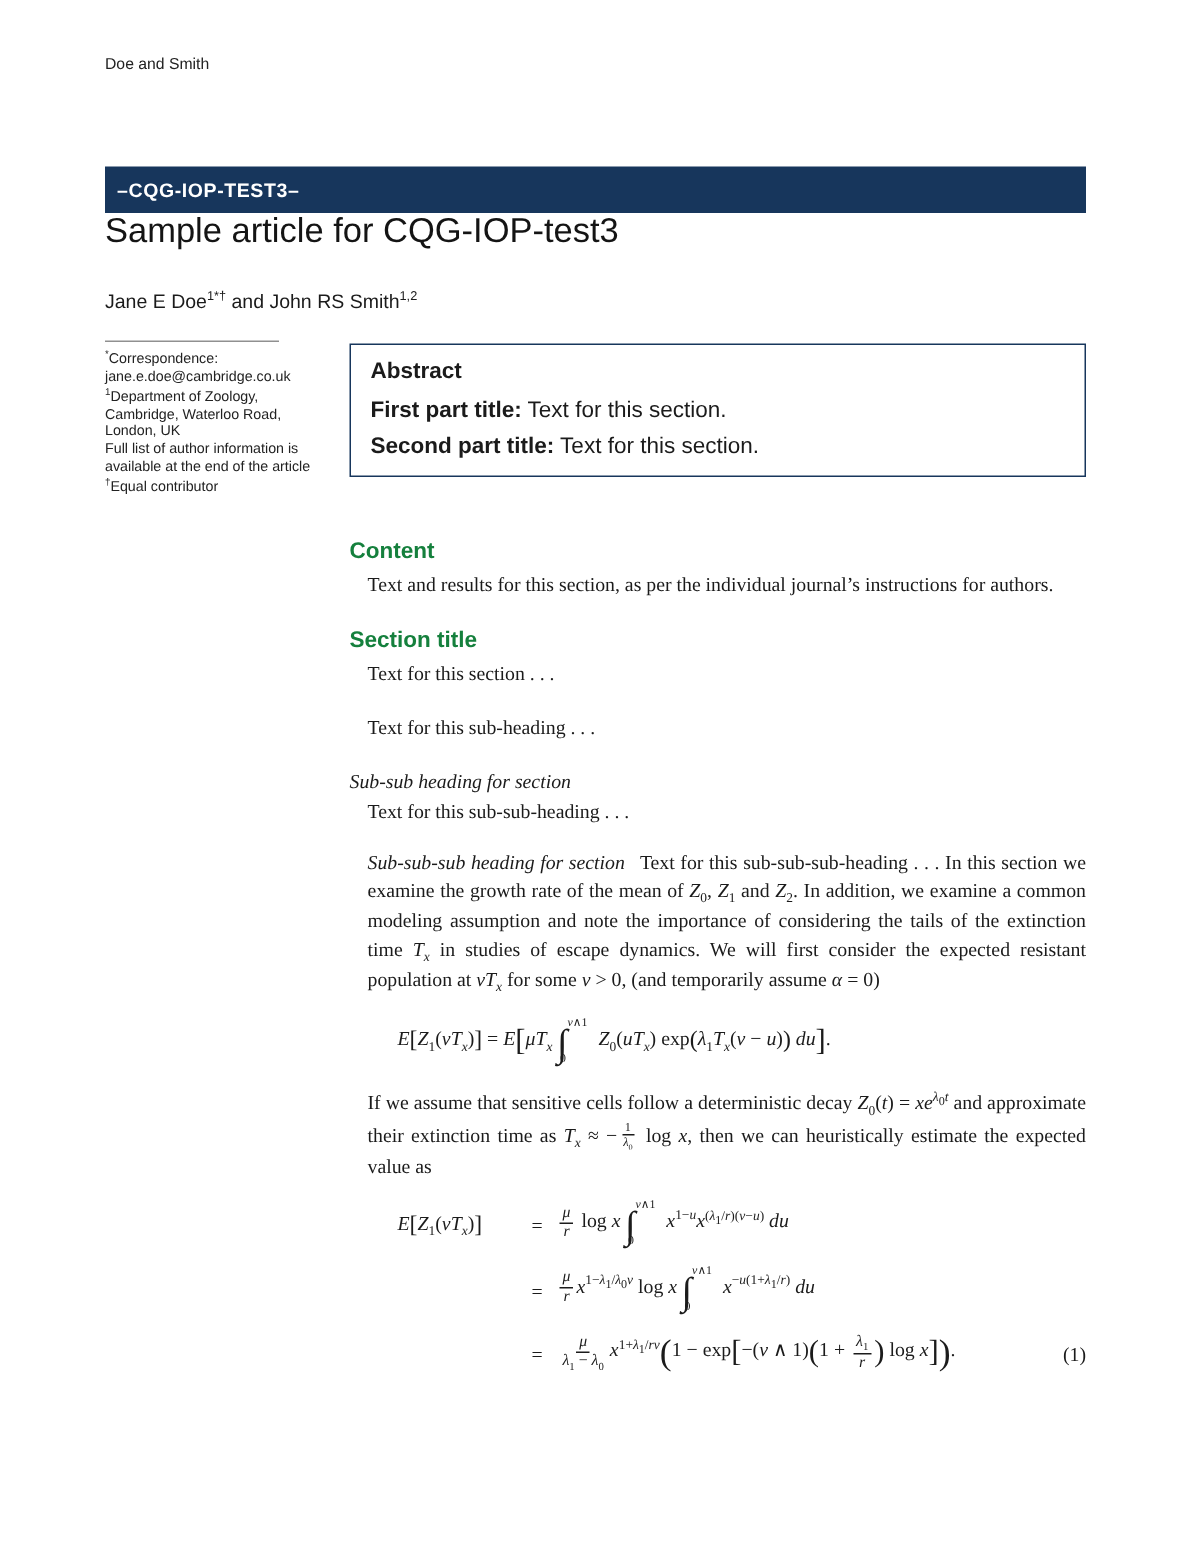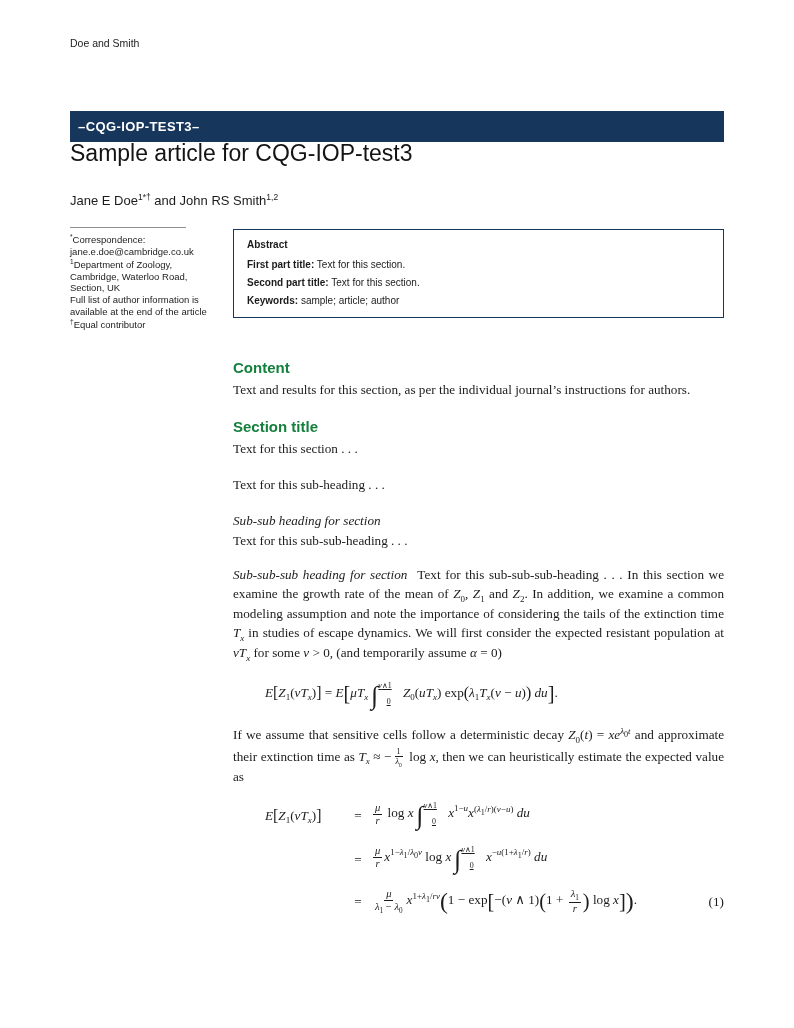--- a/index.html
+++ b/index.html
@@ -24,51 +24,51 @@
   .side-rule{position:absolute;top:227px;left:70px;width:116px;height:0;
         border-top:1px solid #909090;}
 
   .sidebar{position:absolute;top:233px;left:70px;width:158px;
         font-family:"Liberation Sans",sans-serif;font-size:9.5px;line-height:1.24;color:#222;}
   .sidebar .sline{white-space:nowrap;}
   .sidebar sup{font-size:6.5px;}
 
   .abstract-box{position:absolute;top:229px;left:233px;width:491px;box-sizing:border-box;
         border:1.5px solid #17365c;padding:9px 30px 11px 13px;
-        font-family:"Liberation Sans",sans-serif;font-size:10px;color:#1b1b1b;}
+        font-family:"Liberation Sans",sans-serif;font-size:15px;color:#1b1b1b;}
   .abstract-box .ab-head{font-weight:bold;margin:0 0 9px 0;}
   .abstract-box .ab-item{margin:0 0 7px 0;}
   .abstract-box .ab-item:last-child{margin-bottom:0;}
   .abstract-box .ab-label{font-weight:bold;}
 
   .main{position:absolute;top:359px;left:233px;width:491px;
         font-size:13.2px;line-height:1.42;color:#1b1b1b;}
   .hsec{font-family:"Liberation Sans",sans-serif;font-weight:bold;font-size:15px;
         color:#15803d;margin:0 0 4px 0;line-height:1.2;}
   .hsub{font-family:"Liberation Sans",sans-serif;font-weight:400;font-size:13px;
         color:#111;margin:0 0 3px 0;line-height:1.2;}
   .hsubsub{font-style:italic;font-size:13.2px;margin:0 0 3px 0;line-height:1.2;}
-  .para{margin:0 0 18px 0;}
+  .para{margin:0 0 18px 12px;}
   .just{text-align:justify;}
   .runin{font-style:italic;}
   .runin-gap{display:inline-block;width:10px;}
 
   
   .math i{font-style:italic;}
   sup{font-size:0.68em;}
   sub{font-size:0.68em;}
   sup sub, sub sub, sup i sub{font-size:0.9em;}
   .frac{display:inline-flex;flex-direction:column;align-items:center;vertical-align:middle;
         line-height:1.12;font-size:0.8em;margin:0 2px;}
   .frac .fn{border-bottom:1px solid #1b1b1b;padding:0 2px;display:block;}
   .frac .fd{padding:0 2px;display:block;}
   .fs{font-size:0.62em;vertical-align:middle;}
   .intg{font-size:1.95em;vertical-align:-0.28em;margin:0 0 0 3px;}
-  .lim{display:inline-flex;font-size:0.6em;line-height:1;
-        vertical-align:middle;margin-right:4px;text-decoration:underline;}
+  .lim{display:inline-flex;flex-direction:column;font-size:0.6em;line-height:1;
+        vertical-align:middle;margin-right:4px;}
   .lim .lu{transform:translateY(-8px);}
   .lim .ll{transform:translate(-5px,8px);}
   .bg1{font-size:1.2em;vertical-align:-0.08em;}
   .bg2{font-size:1.55em;vertical-align:-0.16em;}
   .bg3{font-size:1.8em;vertical-align:-0.2em;}
 
   .eq-display{margin:14px 0 10px 32px;white-space:nowrap;}
   .eq-rows{margin-top:12px;}
   .eq-row{display:flex;align-items:center;white-space:nowrap;margin:7px 0;}
   .eq-lhs{width:80px;margin-left:32px;}
@@ -91,36 +91,33 @@
 
   <div class="authors">Jane E Doe<sup>1*†</sup> and John RS Smith<sup>1,2</sup></div>
 
   <div class="side-rule"></div>
 
   <div class="sidebar">
     <div class="sline"><sup>*</sup>Correspondence:</div>
     <div class="sline">jane.e.doe@cambridge.co.uk</div>
     <div class="sline"><sup>1</sup>Department of Zoology,</div>
     <div class="sline">Cambridge, Waterloo Road,</div>
-    <div class="sline">Section, UK</div>
+    <div class="sline">London, UK</div>
     <div class="sline">Full list of author information is</div>
     <div class="sline">available at the end of the article</div>
     <div class="sline"><sup>†</sup>Equal contributor</div>
   </div>
 
   <div class="abstract-box">
     <div class="ab-head">Abstract</div>
     <div class="ab-item">
       <span class="ab-label">First part title:</span><span> Text for this section.</span>
     </div>
     <div class="ab-item">
       <span class="ab-label">Second part title:</span><span> Text for this section.</span>
-    </div>
-    <div class="ab-item">
-      <span class="ab-label">Keywords:</span><span> sample; article; author</span>
     </div>
   </div>
 
   <div class="main math">
 
     <div class="hsec">Content</div>
     <p class="para just">Text and results for this section, as per the individual journal’s instructions for authors.</p>
 
     <div class="hsec">Section title</div>
     <p class="para">Text for this section . . .</p>

